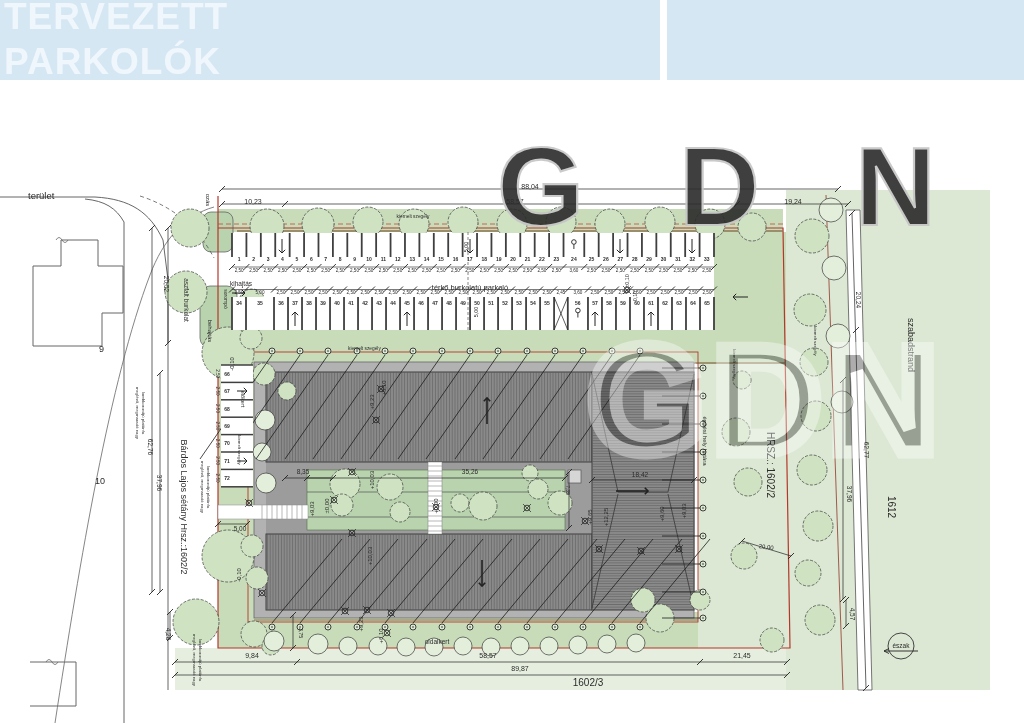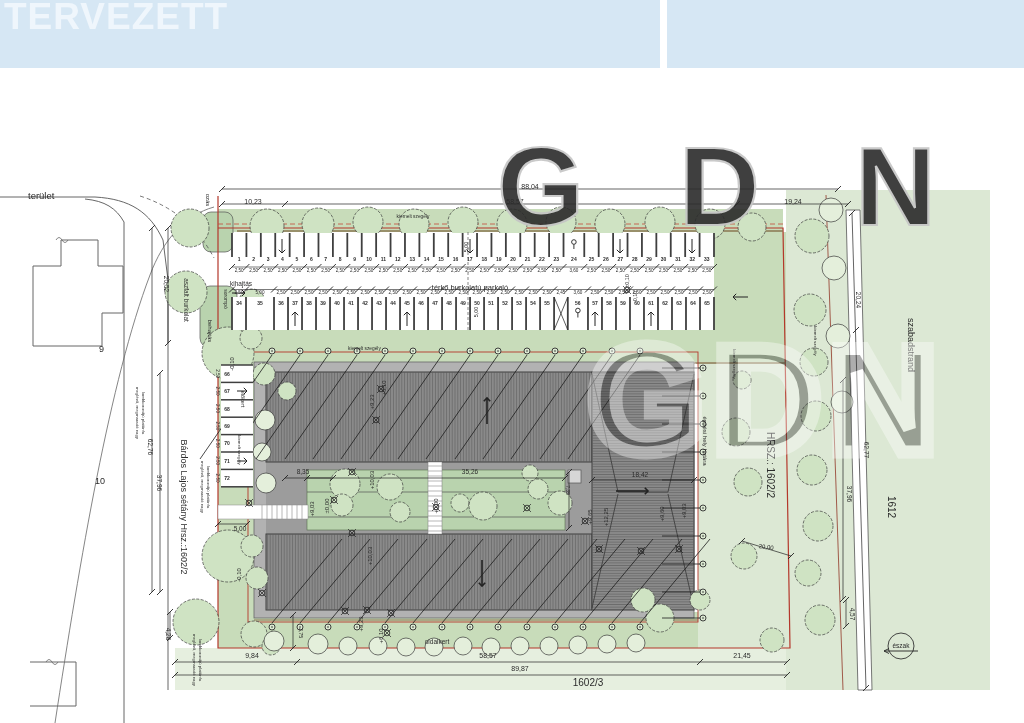--- a/index.html
+++ b/index.html
@@ -1,32 +1,33 @@
 <!DOCTYPE html>
 <html><head>
 <meta charset="utf-8">
 <style>
   html,body{margin:0;padding:0;background:#ffffff;}
   .page{position:relative;width:1024px;height:723px;background:#ffffff;overflow:hidden;
         font-family:"Liberation Sans",sans-serif;}
-  .hdr{position:absolute;left:0;top:0;width:1024px;height:68px;background:#d6e7f4;}
+  .hdr{position:absolute;left:0;top:0;width:1024px;height:80px;background:#d6e7f4;}
   .hdr .gap{position:absolute;left:660px;top:0;width:7px;height:88px;background:#ffffff;}
   .hdr .t{position:absolute;left:4px;top:-6px;width:650px;
           font-weight:bold;font-size:37px;line-height:45px;letter-spacing:1px;
           color:#eff6fc;}
   svg{position:absolute;left:0;top:0;}
   svg text{font-family:"Liberation Sans",sans-serif;fill:#2b2b2b;}
 </style>
 </head>
 <body>
 
 <div class="page">
   <div class="hdr">
     <div class="t">
       <div>TERVEZETT</div>
+      <div>PARKOLÓK</div>
     </div>
     <div class="gap"></div>
   </div>
   <svg id="plan" width="1024" height="723" viewBox="0 0 1024 723">
       <defs>
         <pattern id="vh" width="2.8" height="8" patternUnits="userSpaceOnUse">
           <path d="M1.4 0V8" stroke="#5a5a5a" stroke-width="0.6"></path>
         </pattern>
         <pattern id="hh" width="8" height="2.6" patternUnits="userSpaceOnUse">
           <path d="M0 1.3H8" stroke="#5a5a5a" stroke-width="0.6"></path>

